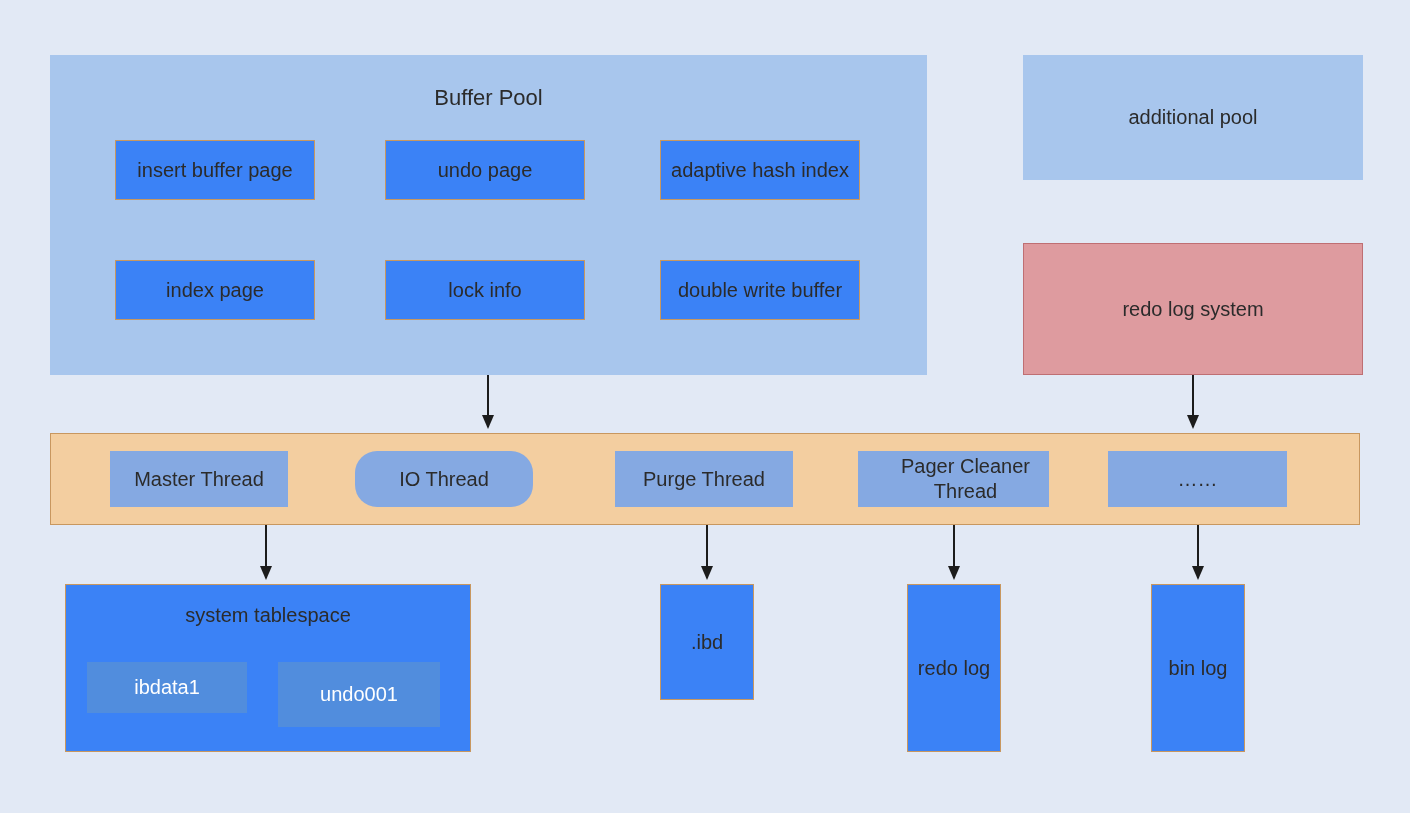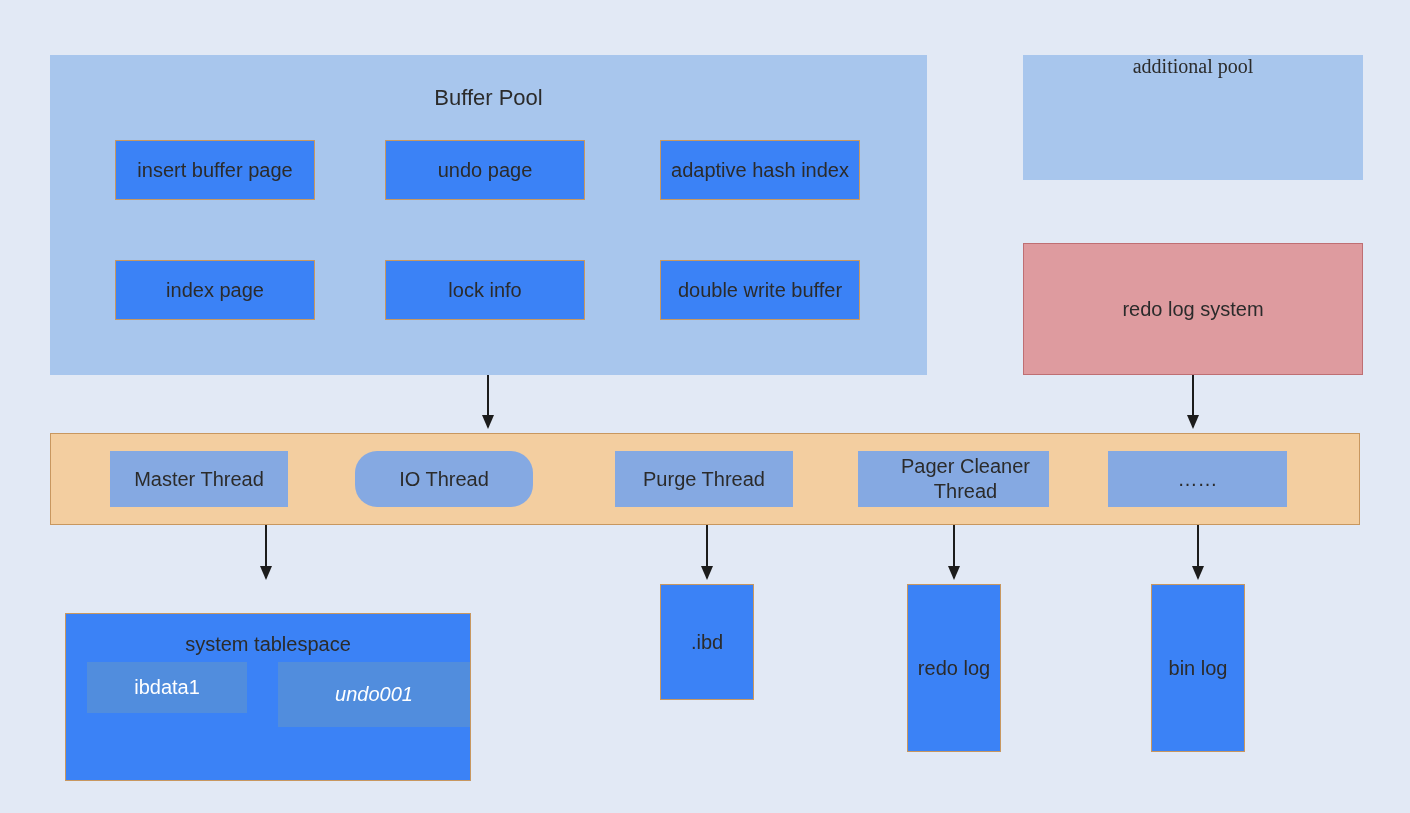--- a/index.html
+++ b/index.html
@@ -27,40 +27,40 @@
 <div class="abs blue-panel" style="left:50px; top:55px; width:877px; height:320px;">
   <div class="title">Buffer Pool</div>
 </div>
 <div class="abs peach-box" style="left:115px; top:140px; width:200px; height:60px;">insert buffer page</div>
 <div class="abs peach-box" style="left:385px; top:140px; width:200px; height:60px;">undo page</div>
 <div class="abs peach-box" style="left:660px; top:140px; width:200px; height:60px;">adaptive hash index</div>
 <div class="abs peach-box" style="left:115px; top:260px; width:200px; height:60px;">index page</div>
 <div class="abs peach-box" style="left:385px; top:260px; width:200px; height:60px;">lock info</div>
 <div class="abs peach-box" style="left:660px; top:260px; width:200px; height:60px;">double write buffer</div>
 
-<div class="abs blue-panel" style="left:1023px; top:55px; width:340px; height:125px; display:flex; align-items:flex-start; justify-content:center; font-size:20px;font-family:Liberation Serif, serif;">
+<div class="abs blue-panel" style="left:1023px; top:55px; width:340px; height:125px; display:flex; align-items:center; justify-content:center; font-size:20px;">
   <span>additional pool</span>
 </div>
 
 <div class="abs pink-box" style="left:1023px; top:243px; width:340px; height:132px;">
   <span>redo log system</span>
 </div>
 
 <div class="abs peach-panel" style="left:50px; top:433px; width:1310px; height:92px;"></div>
 <div class="abs blue-box" style="left:110px; top:451px; width:178px; height:56px;">Master Thread</div>
 <div class="abs blue-box" style="left:355px; top:451px; width:178px; height:56px;border-radius:22px;">IO Thread</div>
 <div class="abs blue-box" style="left:615px; top:451px; width:178px; height:56px;">Purge Thread</div>
 <div class="abs blue-box" style="left:858px; top:451px; width:191px; height:56px;padding-left:24px;">Pager Cleaner Thread</div>
 <div class="abs blue-box" style="left:1108px; top:451px; width:179px; height:56px;">……</div>
 
-<div class="abs peach-box" style="left:65px; top:584px; width:406px; height:168px; display:block;margin-top:29px;">
+<div class="abs peach-box" style="left:65px; top:584px; width:406px; height:168px; display:block;">
   <div style="padding-top:18px; font-size:20px;">system tablespace</div>
 </div>
 <div class="abs blue-solid" style="left:87px; top:662px; width:160px; height:51px;">ibdata1</div>
-<div class="abs blue-solid" style="left:278px; top:662px; width:192px; height:65px;font-style:italic;">undo001</div>
+<div class="abs blue-solid" style="left:278px; top:662px; width:162px; height:65px;">undo001</div>
 
 <div class="abs peach-box" style="left:660px; top:584px; width:94px; height:116px;">.ibd</div>
 <div class="abs peach-box" style="left:907px; top:584px; width:94px; height:168px;">redo log</div>
 <div class="abs peach-box" style="left:1151px; top:584px; width:94px; height:168px;">bin log</div>
 
 <svg class="abs" width="1410" height="813" style="left:0; top:0; pointer-events:none;">
   <defs>
     <marker id="arrow" markerWidth="10" markerHeight="10" refX="6" refY="3" orient="auto" markerUnits="strokeWidth">
       <path d="M0,0 L7,3 L0,6 Z" fill="#1c1c1c"></path>
     </marker>

